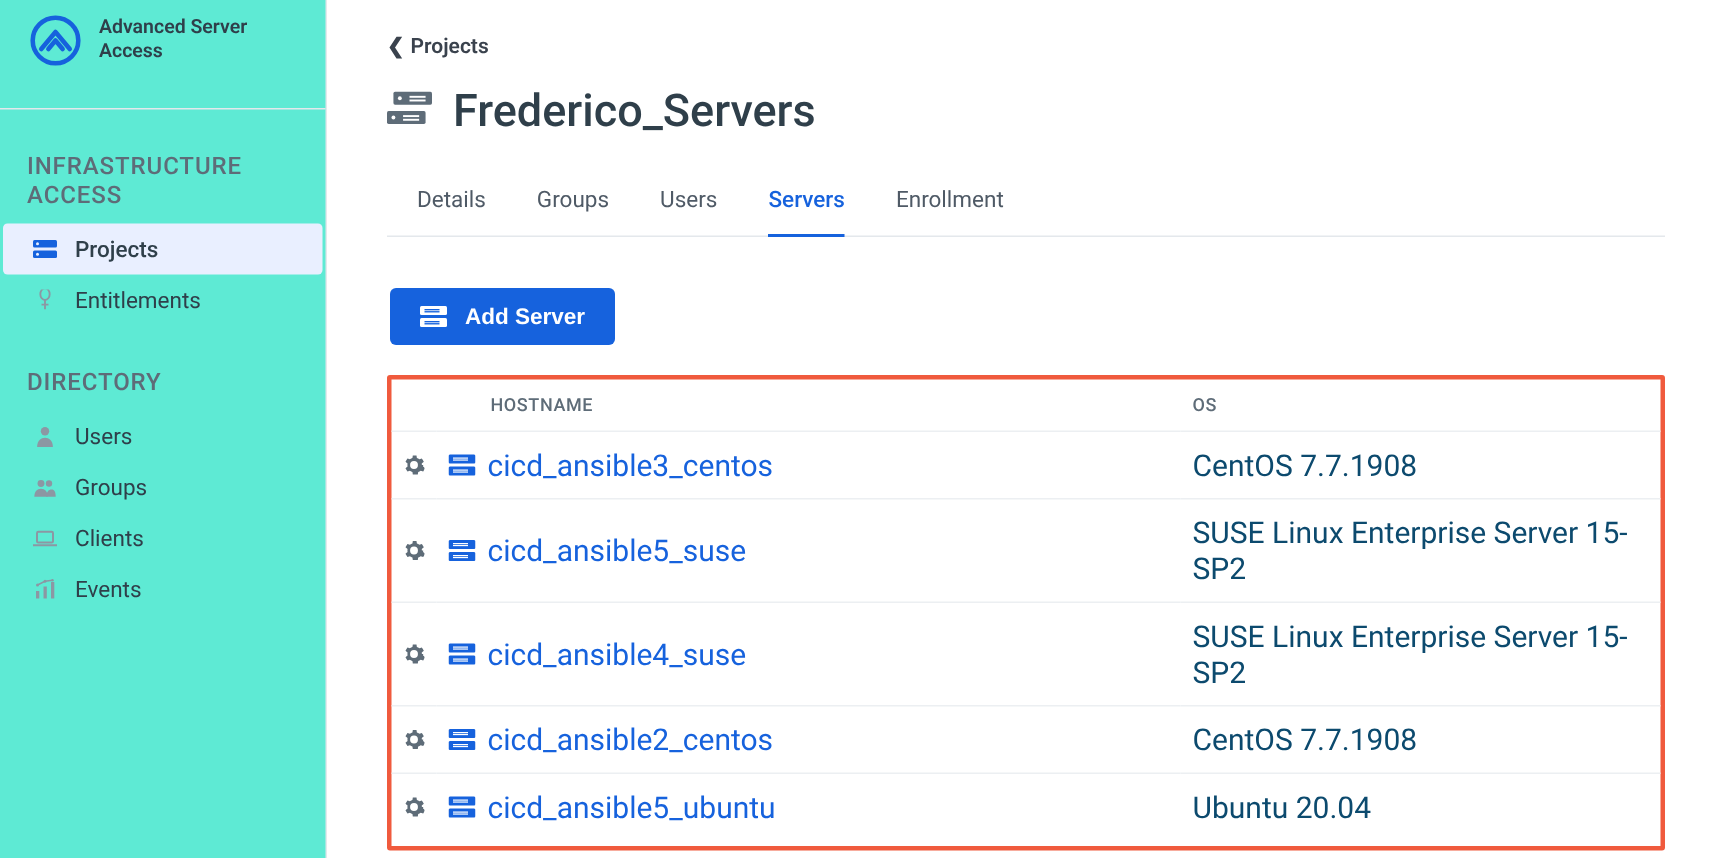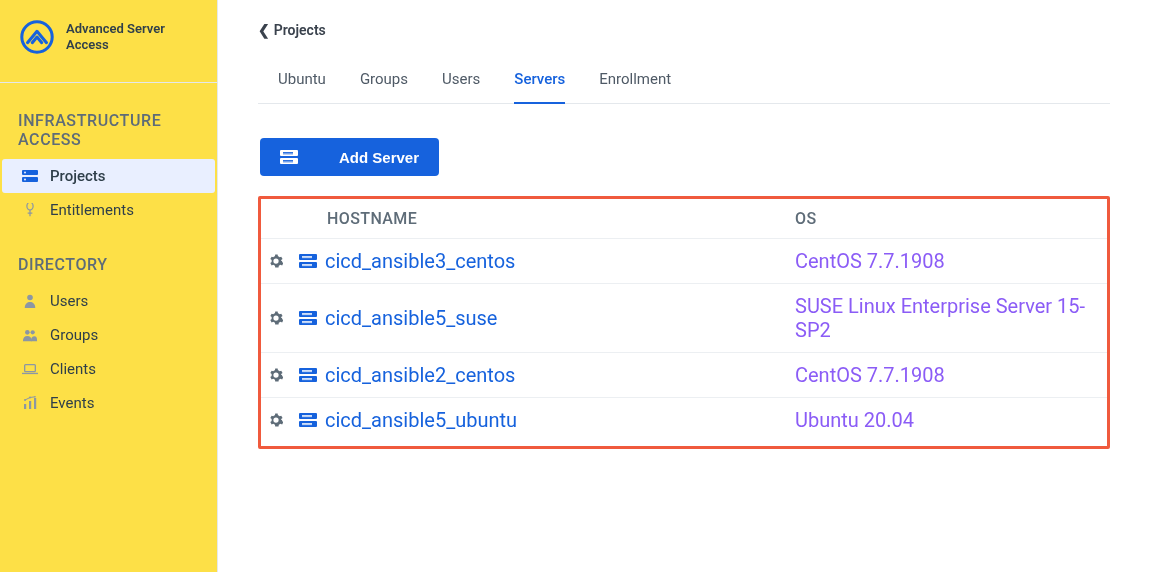--- a/index.html
+++ b/index.html
@@ -12,22 +12,21 @@
     height: 572px;
     overflow: hidden;
     display: flex;
   }
 
   
   .sidebar {
     width: 218px;
     flex-shrink: 0;
     border-right: 1px solid #e4e8ec;
-    background: #fde047;
-    padding-top: 10px;
+    background: #5eead4;
   }
   .sidebar-header {
     display: flex;
     align-items: center;
     padding: 8px 18px 26px 18px;
     border-bottom: 1px solid #e4e8ec;
   }
   .logo {
     width: 38px;
     height: 38px;
@@ -136,55 +135,54 @@
     align-items: center;
     background: #1662dd;
     color: #fff;
     font-size: 15px;
     font-weight: 600;
     padding: 10px 20px;
     border: none;
     border-radius: 4px;
     cursor: pointer;
     margin-left: 2px;
-    gap: 29px;
   }
   .add-button .btn-icon { margin-right: 12px; display:inline-flex; }
 
   .table-wrap {
     margin-top: 20px;
     border: 3px solid #f05a3d;
     border-radius: 2px;
     padding-bottom: 4px;
   }
   table {
     width: 100%;
     border-collapse: collapse;
   }
   thead th {
     text-align: left;
-    font-size: 16px;
+    font-size: 12px;
     font-weight: 500;
     letter-spacing: 0.4px;
     color: #5e6c78;
     padding: 10px 8px 10px 8px;
   }
   thead th.hostname-col { padding-left: 36px; }
 
   tbody td {
     padding: 10px 8px;
     border-top: 1px solid #eceff2;
     vertical-align: middle;
     font-size: 20px;
   }
   td.gear-col { width: 30px; text-align: center; color: #5e6c78; }
   td.hostname-col { color: #1662dd; }
   td.hostname-col .server-icon { color: #1662dd; margin-right: 8px; display:inline-flex; vertical-align: -2px;}
   td.hostname-col a { color: #1662dd; text-decoration: none; cursor: pointer; }
-  td.os-col { color: #8b5cf6; }
+  td.os-col { color: #0c4a6e; }
 
   
   .svg14 { width:14px; height:14px; }
   .svg16 { width:16px; height:16px; }
   .svg18 { width:18px; height:18px; }
 
 </style>
 </head>
 <body>
 
@@ -270,23 +268,38 @@
   </div>
 </aside>
 
 <main class="main">
 
   <div class="breadcrumb">
     <span class="chev">❮</span>
     <span>Projects</span>
   </div>
 
+  <div class="page-title-row">
+    <span class="page-title-icon">
+      <svg width="30" height="26" viewBox="0 0 28 22" fill="currentColor">
+        <rect x="4" y="0" width="24" height="8" rx="1" fill="#5e6c78"></rect>
+        <circle cx="8" cy="4" r="1.2" fill="#fff"></circle>
+          <rect x="14" y="2.5" width="10" height="1.2" fill="#fff"></rect>
+          <rect x="14" y="4.8" width="10" height="1.2" fill="#fff"></rect>
+        <rect x="0" y="12" width="24" height="8" rx="1" fill="#5e6c78"></rect>
+        <circle cx="4" cy="16" r="1.2" fill="#fff"></circle>
+          <rect x="10" y="14.5" width="10" height="1.2" fill="#fff"></rect>
+          <rect x="10" y="16.8" width="10" height="1.2" fill="#fff"></rect>
+      </svg>
+    </span>
+    <h1 class="page-title">Frederico_Servers</h1>
+  </div>
 
   <div class="tabs">
-    <div class="tab">Ubuntu</div>
+    <div class="tab">Details</div>
     <div class="tab">Groups</div>
     <div class="tab">Users</div>
     <div class="tab active">Servers</div>
     <div class="tab">Enrollment</div>
   </div>
 
   <div class="tab-content">
 
     <button class="add-button">
       <span class="btn-icon">
@@ -356,38 +369,56 @@
                 </span></td>
               <td class="hostname-col"><span class="server-icon">
                   <svg class="svg18" viewBox="0 0 18 14" fill="#1662dd">
                     <rect x="0" y="0" width="18" height="6" rx="1"></rect>
                     <rect x="0" y="8" width="18" height="6" rx="1"></rect>
                     <rect x="3" y="2" width="10" height="0.8" fill="#fff"></rect>
                     <rect x="3" y="3.3" width="10" height="0.8" fill="#fff"></rect>
                     <rect x="3" y="10" width="10" height="0.8" fill="#fff"></rect>
                     <rect x="3" y="11.3" width="10" height="0.8" fill="#fff"></rect>
                   </svg>
-                </span><a>cicd_ansible2_centos</a></td>
-              <td class="os-col">CentOS 7.7.1908</td>
+                </span><a>cicd_ansible4_suse</a></td>
+              <td class="os-col">SUSE Linux Enterprise Server 15-SP2</td>
             </tr>
             <tr>
               <td class="gear-col"><span style="cursor:pointer;display:inline-flex">
                   <svg class="svg14" viewBox="0 0 16 16" fill="#5e6c78">
                     <path d="M8 5a3 3 0 100 6 3 3 0 000-6zm7 3c0 .4 0 .8-.1 1.1l1.6 1.3-1.5 2.6-1.9-.7c-.6.5-1.2.8-1.9 1l-.3 2H7.1l-.3-2c-.7-.2-1.3-.5-1.9-1l-1.9.7L1.5 10.4l1.6-1.3C3 8.8 3 8.4 3 8s0-.8.1-1.1L1.5 5.6 3 3l1.9.7c.6-.5 1.2-.8 1.9-1l.3-2h2.8l.3 2c.7.2 1.3.5 1.9 1L14 3l1.5 2.6-1.6 1.3c.1.3.1.7.1 1.1z"></path>
                   </svg>
                 </span></td>
               <td class="hostname-col"><span class="server-icon">
                   <svg class="svg18" viewBox="0 0 18 14" fill="#1662dd">
                     <rect x="0" y="0" width="18" height="6" rx="1"></rect>
                     <rect x="0" y="8" width="18" height="6" rx="1"></rect>
                     <rect x="3" y="2" width="10" height="0.8" fill="#fff"></rect>
                     <rect x="3" y="3.3" width="10" height="0.8" fill="#fff"></rect>
                     <rect x="3" y="10" width="10" height="0.8" fill="#fff"></rect>
                     <rect x="3" y="11.3" width="10" height="0.8" fill="#fff"></rect>
                   </svg>
+                </span><a>cicd_ansible2_centos</a></td>
+              <td class="os-col">CentOS 7.7.1908</td>
+            </tr>
+            <tr>
+              <td class="gear-col"><span style="cursor:pointer;display:inline-flex">
+                  <svg class="svg14" viewBox="0 0 16 16" fill="#5e6c78">
+                    <path d="M8 5a3 3 0 100 6 3 3 0 000-6zm7 3c0 .4 0 .8-.1 1.1l1.6 1.3-1.5 2.6-1.9-.7c-.6.5-1.2.8-1.9 1l-.3 2H7.1l-.3-2c-.7-.2-1.3-.5-1.9-1l-1.9.7L1.5 10.4l1.6-1.3C3 8.8 3 8.4 3 8s0-.8.1-1.1L1.5 5.6 3 3l1.9.7c.6-.5 1.2-.8 1.9-1l.3-2h2.8l.3 2c.7.2 1.3.5 1.9 1L14 3l1.5 2.6-1.6 1.3c.1.3.1.7.1 1.1z"></path>
+                  </svg>
+                </span></td>
+              <td class="hostname-col"><span class="server-icon">
+                  <svg class="svg18" viewBox="0 0 18 14" fill="#1662dd">
+                    <rect x="0" y="0" width="18" height="6" rx="1"></rect>
+                    <rect x="0" y="8" width="18" height="6" rx="1"></rect>
+                    <rect x="3" y="2" width="10" height="0.8" fill="#fff"></rect>
+                    <rect x="3" y="3.3" width="10" height="0.8" fill="#fff"></rect>
+                    <rect x="3" y="10" width="10" height="0.8" fill="#fff"></rect>
+                    <rect x="3" y="11.3" width="10" height="0.8" fill="#fff"></rect>
+                  </svg>
                 </span><a>cicd_ansible5_ubuntu</a></td>
               <td class="os-col">Ubuntu 20.04</td>
             </tr>
           </tbody>
       </table>
     </div>
 
   </div>
 </main>
 

